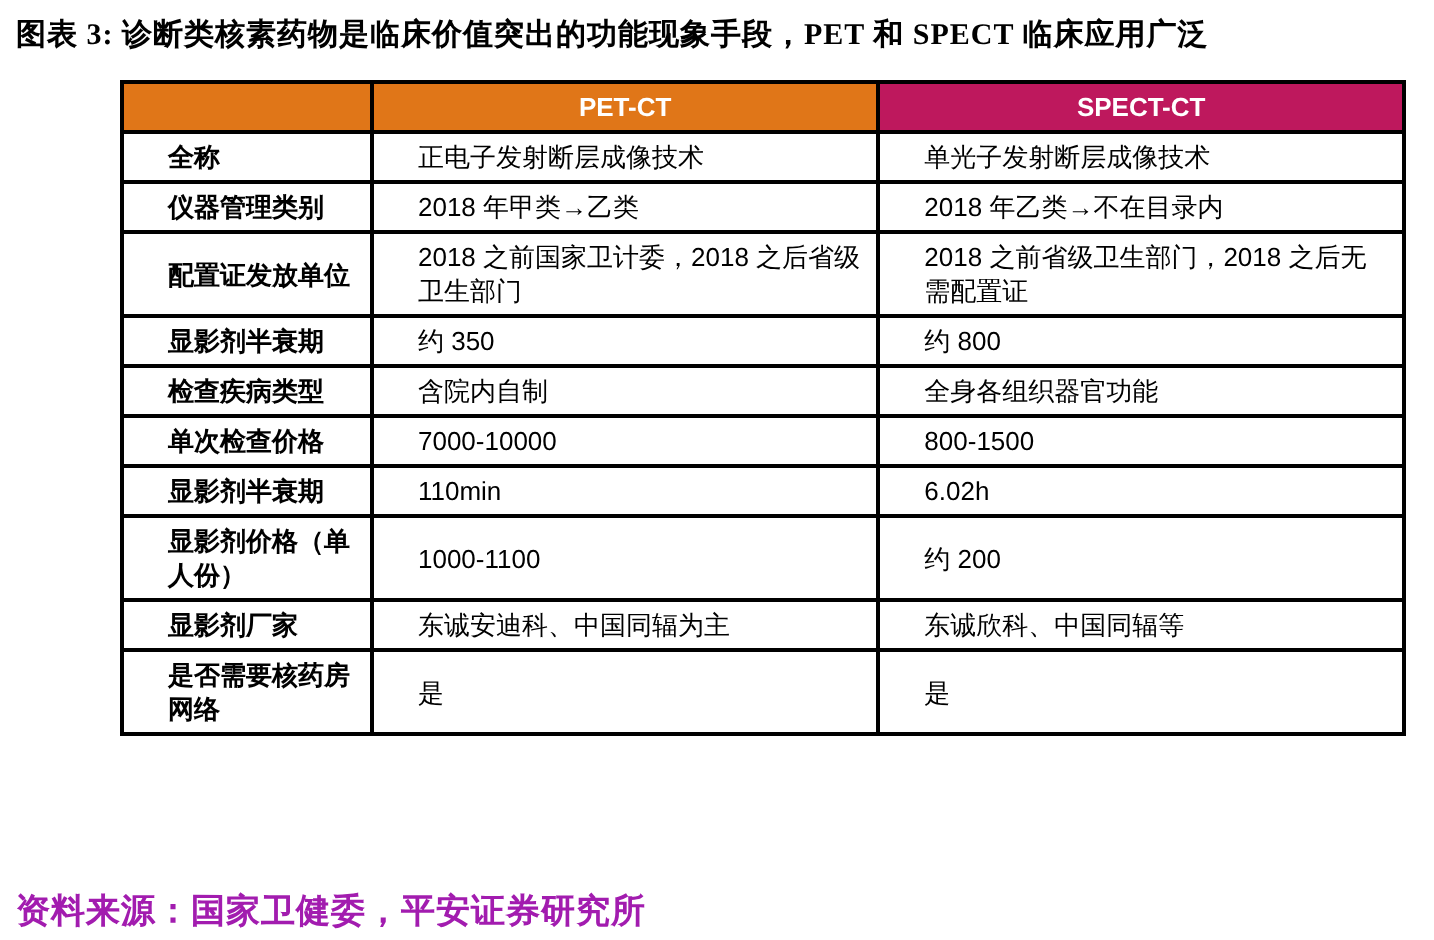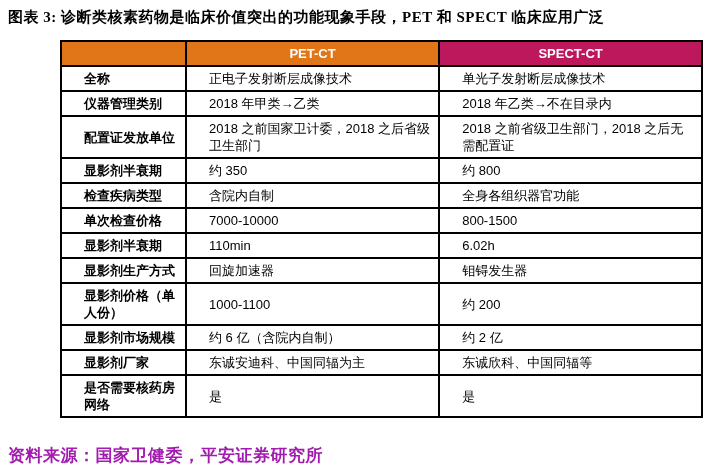--- a/index.html
+++ b/index.html
@@ -103,33 +103,23 @@
       <td class="label">单次检查价格</td>
       <td>7000-10000</td>
       <td>800-1500</td>
     </tr>
     <tr>
       <td class="label">显影剂半衰期</td>
       <td>110min</td>
       <td>6.02h</td>
     </tr>
     <tr>
-      <td class="label">显影剂生产方式</td>
-      <td>回旋加速器</td>
-      <td>钼锝发生器</td>
-    </tr>
-    <tr>
       <td class="label">显影剂价格（单人份）</td>
       <td>1000-1100</td>
       <td>约 200</td>
-    </tr>
-    <tr>
-      <td class="label">显影剂市场规模</td>
-      <td>约 6 亿（含院内自制）</td>
-      <td>约 2 亿</td>
     </tr>
     <tr>
       <td class="label">显影剂厂家</td>
       <td>东诚安迪科、中国同辐为主</td>
       <td>东诚欣科、中国同辐等</td>
     </tr>
     <tr>
       <td class="label">是否需要核药房网络</td>
       <td>是</td>
       <td>是</td>

